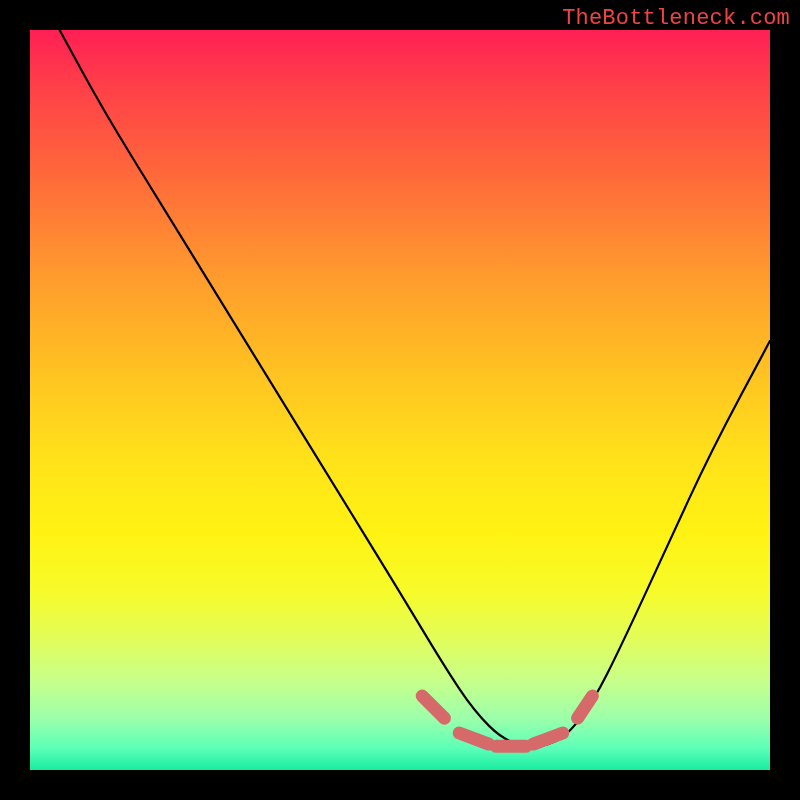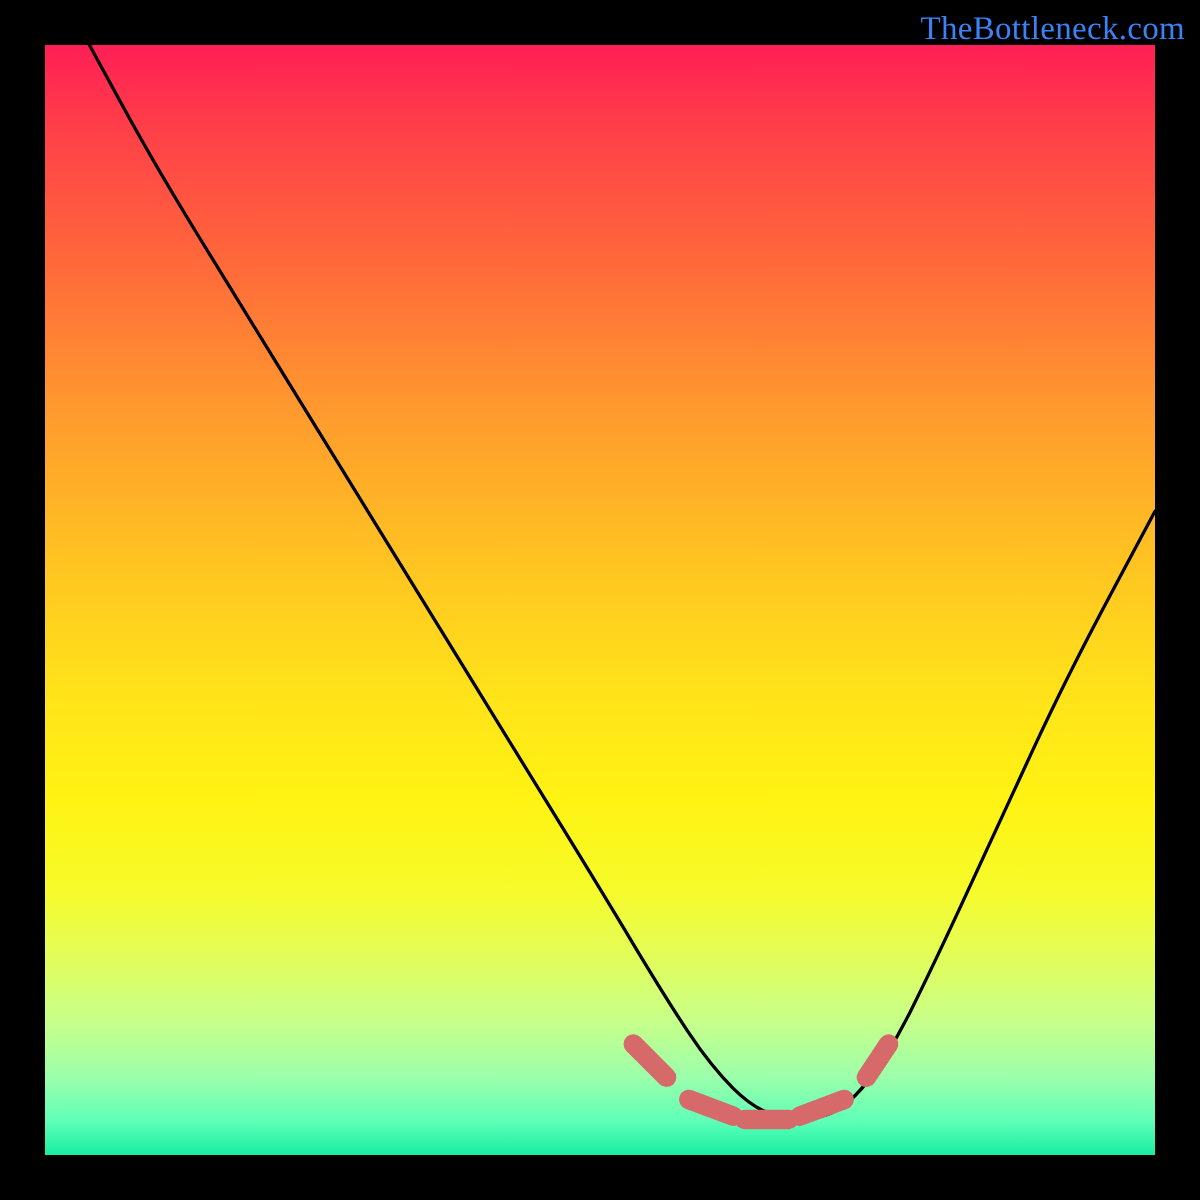--- a/index.html
+++ b/index.html
@@ -36,23 +36,23 @@
       #c7ff8a 88%,
       #9cffab 93%,
       #5effb8 97%,
       #17eda0 100%
     );
   }
   .watermark {
     position: absolute;
     top: 6px;
     right: 10px;
-    font-family: Liberation Serif, serif;
+    font-family: Liberation Mono, monospace;
     font-size: 22px;
-    color: #3b82f6;
+    color: #ef4444;
     letter-spacing: 0.2px;
     user-select: none;
   }
   svg.overlay {
     position: absolute;
     left: 0;
     top: 0;
     width: 740px;
     height: 740px;
     overflow: visible;

